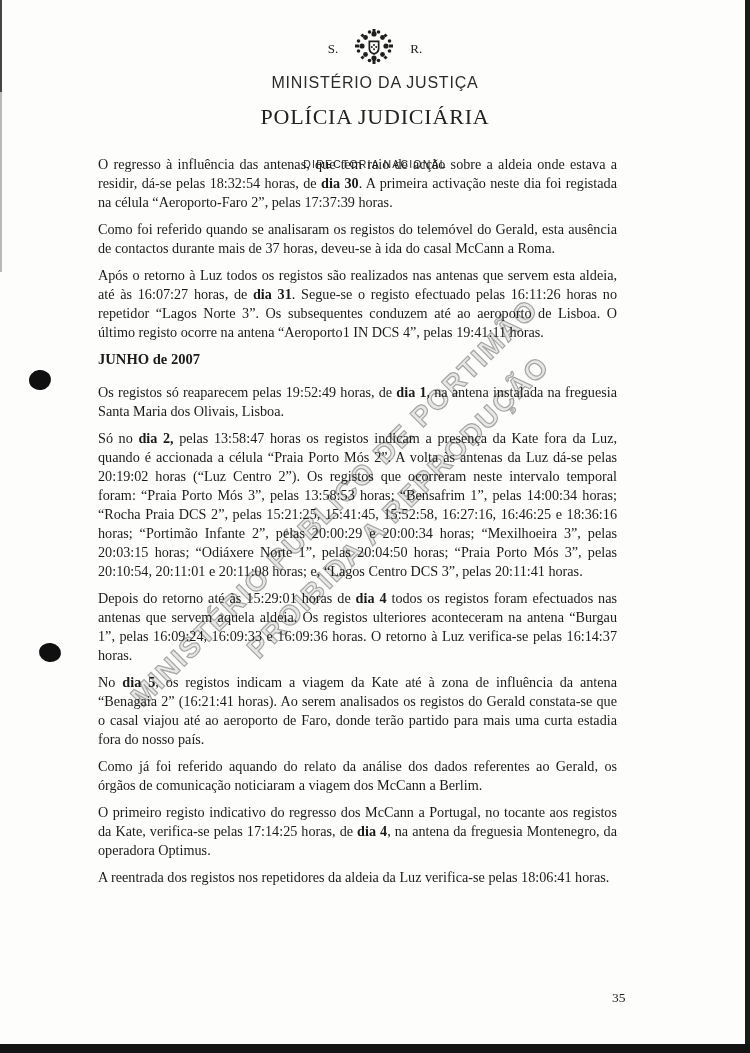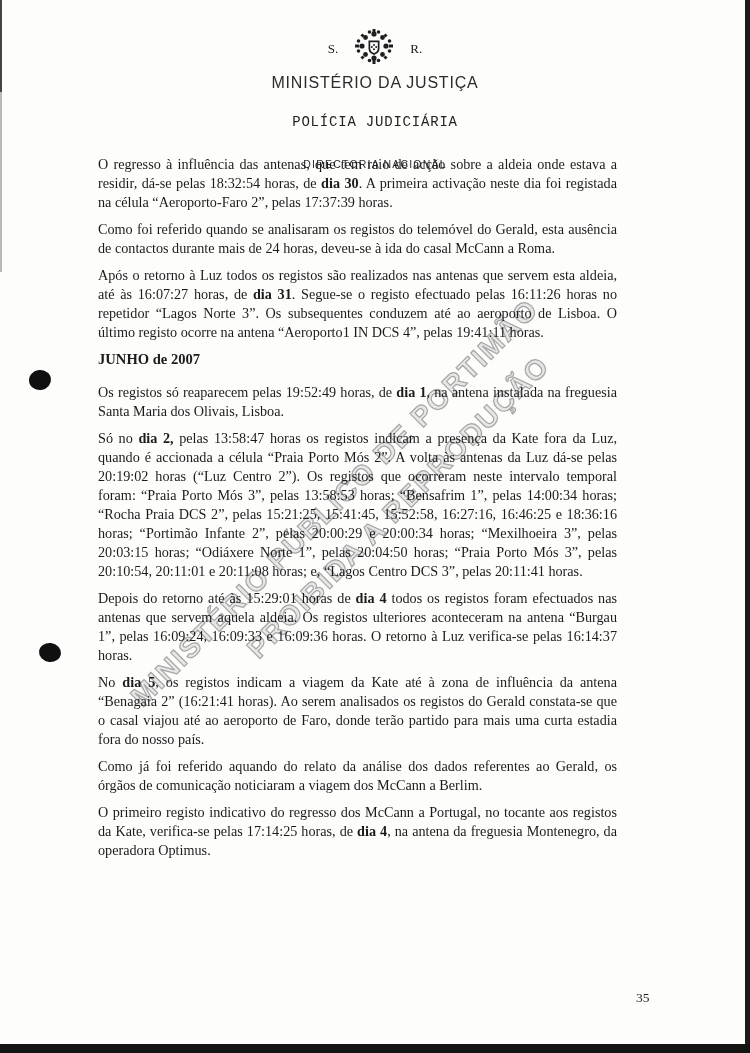--- a/index.html
+++ b/index.html
@@ -39,40 +39,40 @@
     display:flex;align-items:center;justify-content:center;
     margin-top:27px;gap:13px;
     font-size:13px;font-family:"Liberation Serif", serif;color:#222;
   }
   .ministry{
     margin-top:3px;
     font-family:"Liberation Sans", sans-serif;
     font-size:16px;letter-spacing:0.8px;color:#2b2b2b;
   }
   .pj-title{
-    margin-top:22px;
-    font-family:Liberation Mono, monospace;
-    font-size:14px;letter-spacing:0.8px;color:#222;
+    margin-top:12px;
+    font-family:Liberation Serif, serif;
+    font-size:22px;letter-spacing:0.8px;color:#222;
   }
   .directoria{
     margin-top:28px;
     font-family:"Liberation Sans", sans-serif;
     font-size:10.5px;letter-spacing:1.2px;color:#2b2b2b;
   }
   
   .doc-body{
     position:absolute;left:98px;top:155px;width:519px;z-index:2;
     font-size:14.2px;line-height:19px;text-align:justify;
   }
   .doc-paragraph{margin:0 0 8px 0;}
   .doc-heading{
     font-size:14.6px;font-weight:bold;margin:6px 0 14px 0;text-align:left;
   }
   .page-number{
-    position:absolute;left:636px;top:990px;z-index:2;
+    position:absolute;left:612px;top:990px;z-index:2;
     font-size:13.5px;color:#222;
   }
 </style>
 </head>
 <body>
 
 <div class="page">
 
   <div class="edge-right"></div>
   <div class="edge-bottom"></div>
@@ -130,25 +130,26 @@
       </span>
       <span>R.</span>
     </div>
     <div class="ministry">MINISTÉRIO DA JUSTIÇA</div>
     <div class="pj-title">POLÍCIA JUDICIÁRIA</div>
     <div class="directoria">DIRECTORIA NACIONAL</div>
   </div>
 
   <div class="doc-body">
       <p class="doc-paragraph">O regresso à influência das antenas, que tem raio de acção sobre a aldeia onde estava a residir, dá-se pelas 18:32:54 horas, de <b>dia 30</b>. A primeira activação neste dia foi registada na célula “Aeroporto-Faro 2”, pelas 17:37:39 horas.</p>
-      <p class="doc-paragraph">Como foi referido quando se analisaram os registos do telemóvel do Gerald, esta ausência de contactos durante mais de 24 horas, deveu-se à ida do casal McCann a Roma.</p>
+      <p class="doc-paragraph">Como foi referido quando se analisaram os registos do telemóvel do Gerald, esta ausência de contactos durante mais de 37 horas, deveu-se à ida do casal McCann a Roma.</p>
       <p class="doc-paragraph">Após o retorno à Luz todos os registos são realizados nas antenas que servem esta aldeia, até às 16:07:27 horas, de <b>dia 31</b>. Segue-se o registo efectuado pelas 16:11:26 horas no repetidor “Lagos Norte 3”. Os subsequentes conduzem até ao aeroporto de Lisboa. O último registo ocorre na antena “Aeroporto1 IN DCS 4”, pelas 19:41:11 horas.</p>
       <h2 class="doc-heading"><b>JUNHO de 2007</b></h2>
       <p class="doc-paragraph">Os registos só reaparecem pelas 19:52:49 horas, de <b>dia 1</b>, na antena instalada na freguesia Santa Maria dos Olivais, Lisboa.</p>
       <p class="doc-paragraph">Só no <b>dia 2,</b> pelas 13:58:47 horas os registos indicam a presença da Kate fora da Luz, quando é accionada a célula “Praia Porto Mós 2”. A volta às antenas da Luz dá-se pelas 20:19:02 horas (“Luz Centro 2”). Os registos que ocorreram neste intervalo temporal foram: “Praia Porto Mós 3”, pelas 13:58:53 horas; “Bensafrim 1”, pelas 14:00:34 horas; “Rocha Praia DCS 2”, pelas 15:21:25, 15:41:45, 15:52:58, 16:27:16, 16:46:25 e 18:36:16 horas; “Portimão Infante 2”, pelas 20:00:29 e 20:00:34 horas; “Mexilhoeira 3”, pelas 20:03:15 horas; “Odiáxere Norte 1”, pelas 20:04:50 horas; “Praia Porto Mós 3”, pelas 20:10:54, 20:11:01 e 20:11:08 horas; e, “Lagos Centro DCS 3”, pelas 20:11:41 horas.</p>
       <p class="doc-paragraph">Depois do retorno até às 15:29:01 horas de <b>dia 4</b> todos os registos foram efectuados nas antenas que servem aquela aldeia. Os registos ulteriores aconteceram na antena “Burgau 1”, pelas 16:09:24, 16:09:33 e 16:09:36 horas. O retorno à Luz verifica-se pelas 16:14:37 horas.</p>
       <p class="doc-paragraph">No <b>dia 5</b>, os registos indicam a viagem da Kate até à zona de influência da antena “Benagaia 2” (16:21:41 horas). Ao serem analisados os registos do Gerald constata-se que o casal viajou até ao aeroporto de Faro, donde terão partido para mais uma curta estadia fora do nosso país.</p>
       <p class="doc-paragraph">Como já foi referido aquando do relato da análise dos dados referentes ao Gerald, os órgãos de comunicação noticiaram a viagem dos McCann a Berlim.</p>
       <p class="doc-paragraph">O primeiro registo indicativo do regresso dos McCann a Portugal, no tocante aos registos da Kate, verifica-se pelas 17:14:25 horas, de <b>dia 4</b>, na antena da freguesia Montenegro, da operadora Optimus.</p>
+      <p class="doc-paragraph">A reentrada dos registos nos repetidores da aldeia da Luz verifica-se pelas 18:06:41 horas.</p>
     </div>
 
   <div class="page-number">35</div>
 </div>
 
 </body></html>

